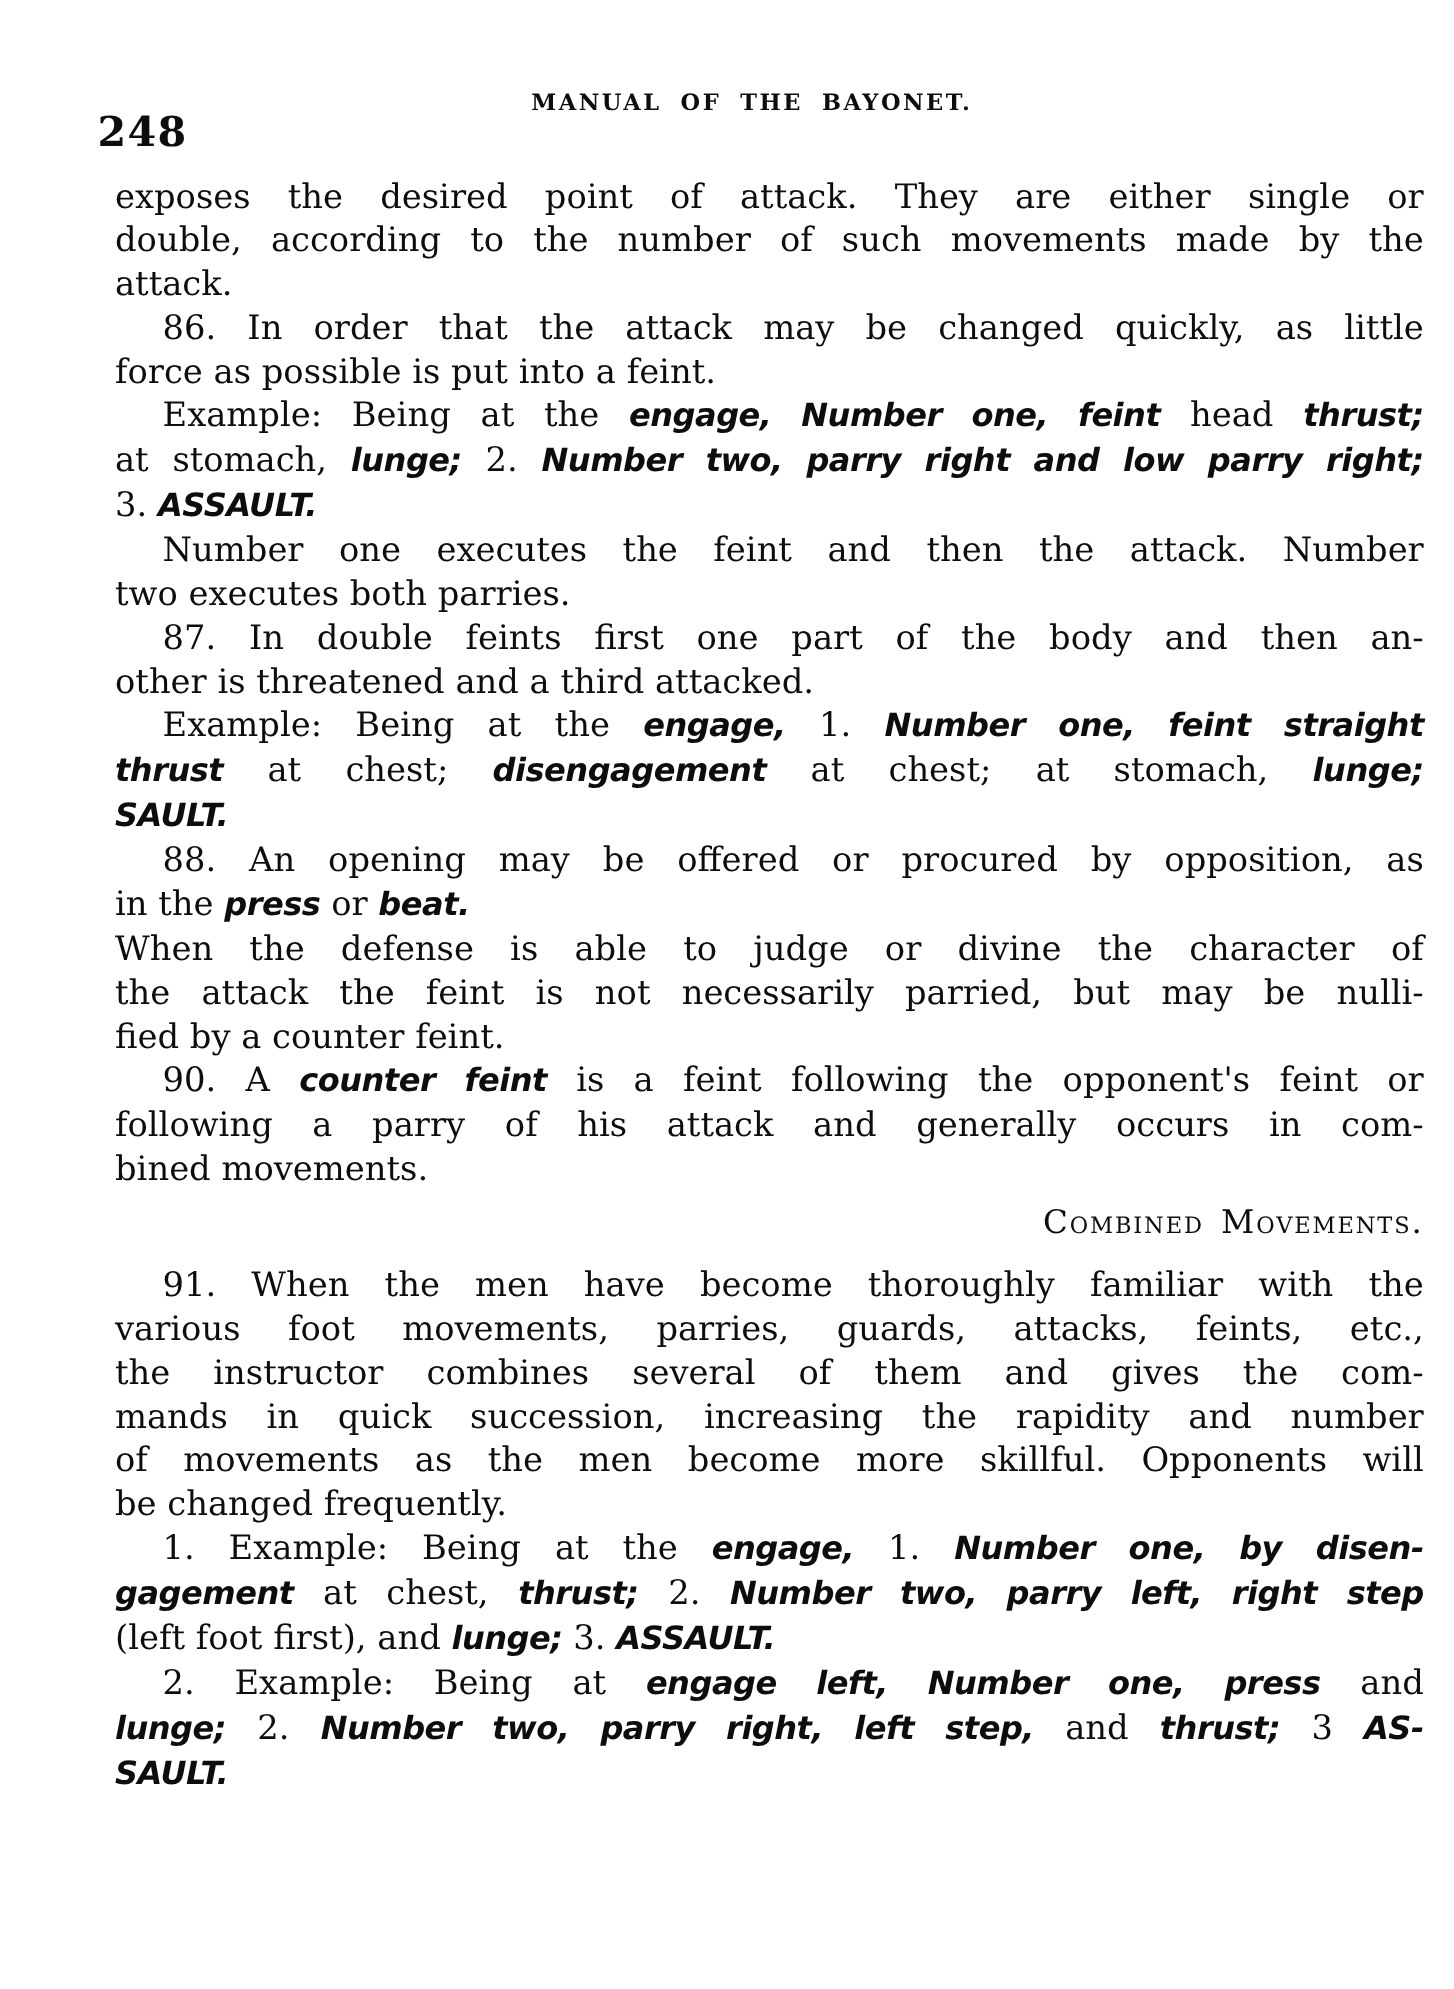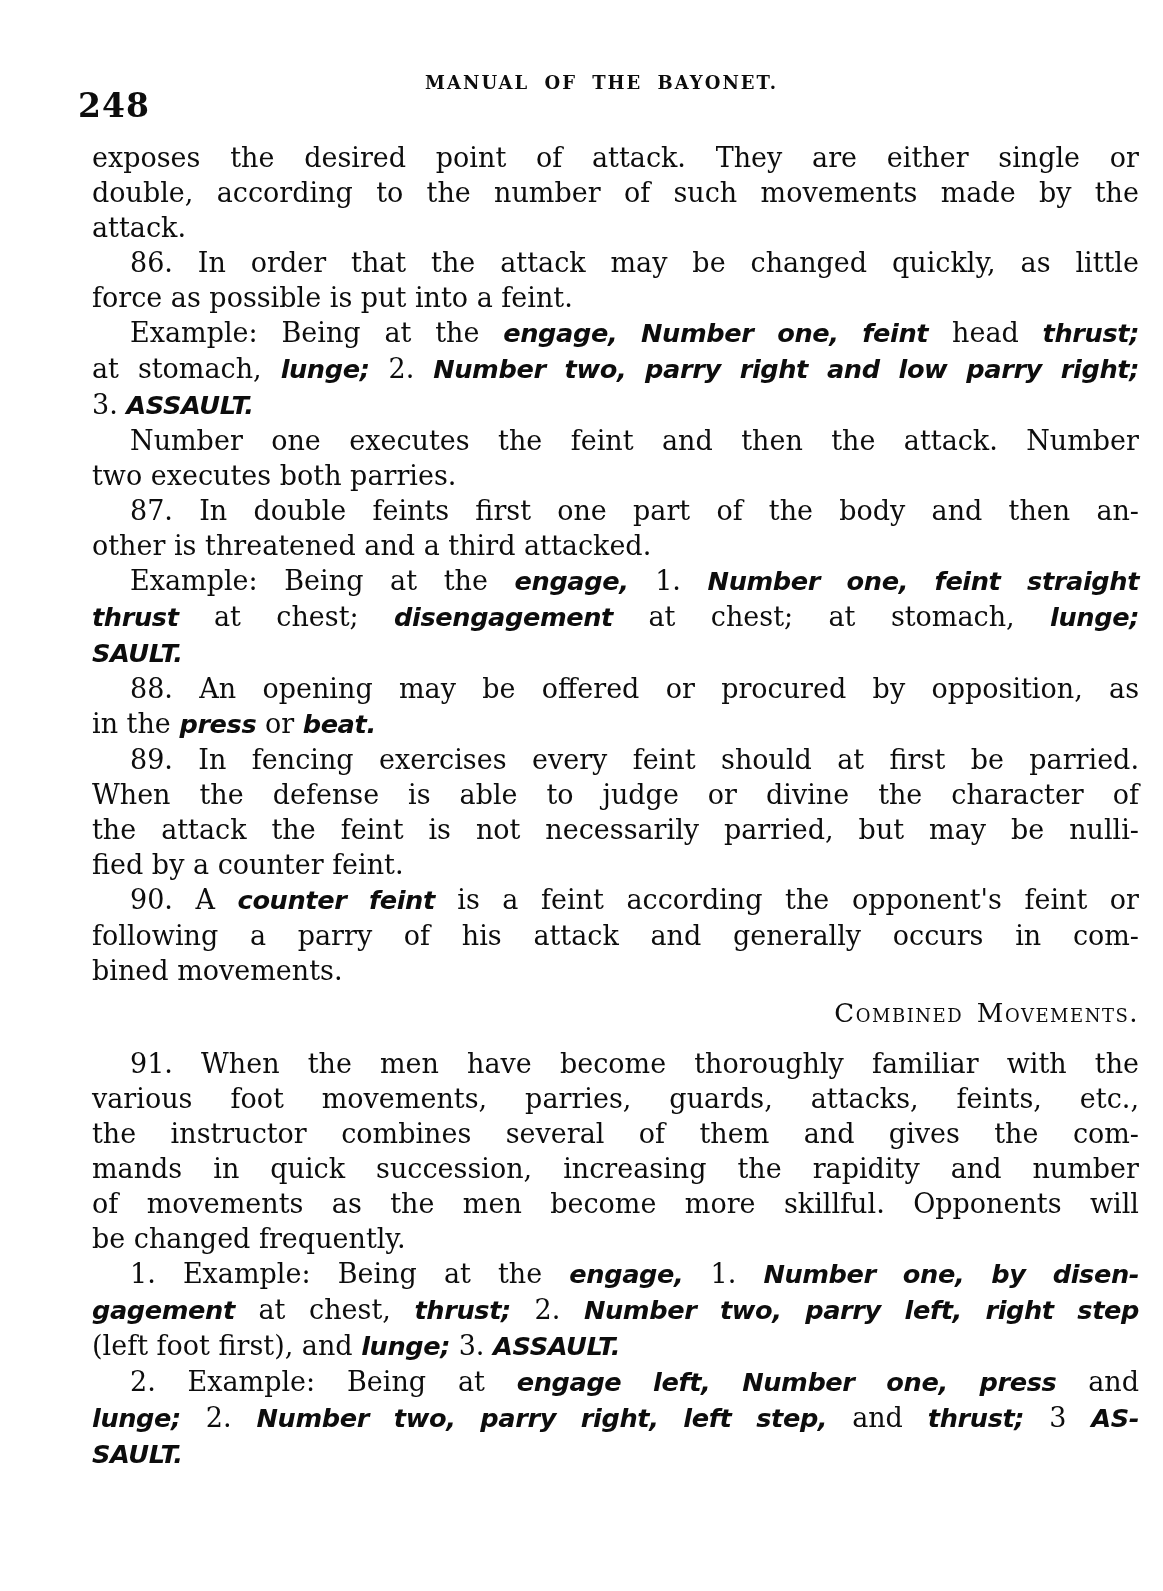--- a/index.html
+++ b/index.html
@@ -122,27 +122,26 @@
       <div class="para">
         <div class="line indent"><span>Example: Being at the </span><span class="cmd">engage,</span><span> 1. </span><span class="cmd">Number one, feint straight</span></div>
         <div class="line"><span class="cmd">thrust</span><span> at chest; </span><span class="cmd">disengagement</span><span> at chest; at stomach, </span><span class="cmd">lunge;</span></div>
         <div class="line last"><span class="cmd">SAULT.</span></div>
       </div>
       <div class="para">
         <div class="line indent"><span>88. An opening may be offered or procured by opposition, as</span></div>
         <div class="line last"><span>in the </span><span class="cmd">press</span><span> or </span><span class="cmd">beat.</span></div>
       </div>
       <div class="para">
-        <div class="line indent"><span>89. In fencing exercises every feint should at first be parried.</span></div>
         <div class="line"><span>When the defense is able to judge or divine the character of</span></div>
         <div class="line"><span>the attack the feint is not necessarily parried, but may be nulli-</span></div>
         <div class="line last"><span>fied by a counter feint.</span></div>
       </div>
       <div class="para">
-        <div class="line indent"><span>90. A </span><span class="cmd">counter feint</span><span> is a feint according the opponent's feint or</span></div>
+        <div class="line indent"><span>90. A </span><span class="cmd">counter feint</span><span> is a feint following the opponent's feint or</span></div>
         <div class="line"><span>following a parry of his attack and generally occurs in com-</span></div>
         <div class="line last"><span>bined movements.</span></div>
       </div>
       <div class="section-heading">Combined Movements.</div>
       <div class="para">
         <div class="line indent"><span>91. When the men have become thoroughly familiar with the</span></div>
         <div class="line"><span>various foot movements, parries, guards, attacks, feints, etc.,</span></div>
         <div class="line"><span>the instructor combines several of them and gives the com-</span></div>
         <div class="line"><span>mands in quick succession, increasing the rapidity and number</span></div>
         <div class="line"><span>of movements as the men become more skillful.  Opponents will</span></div>

